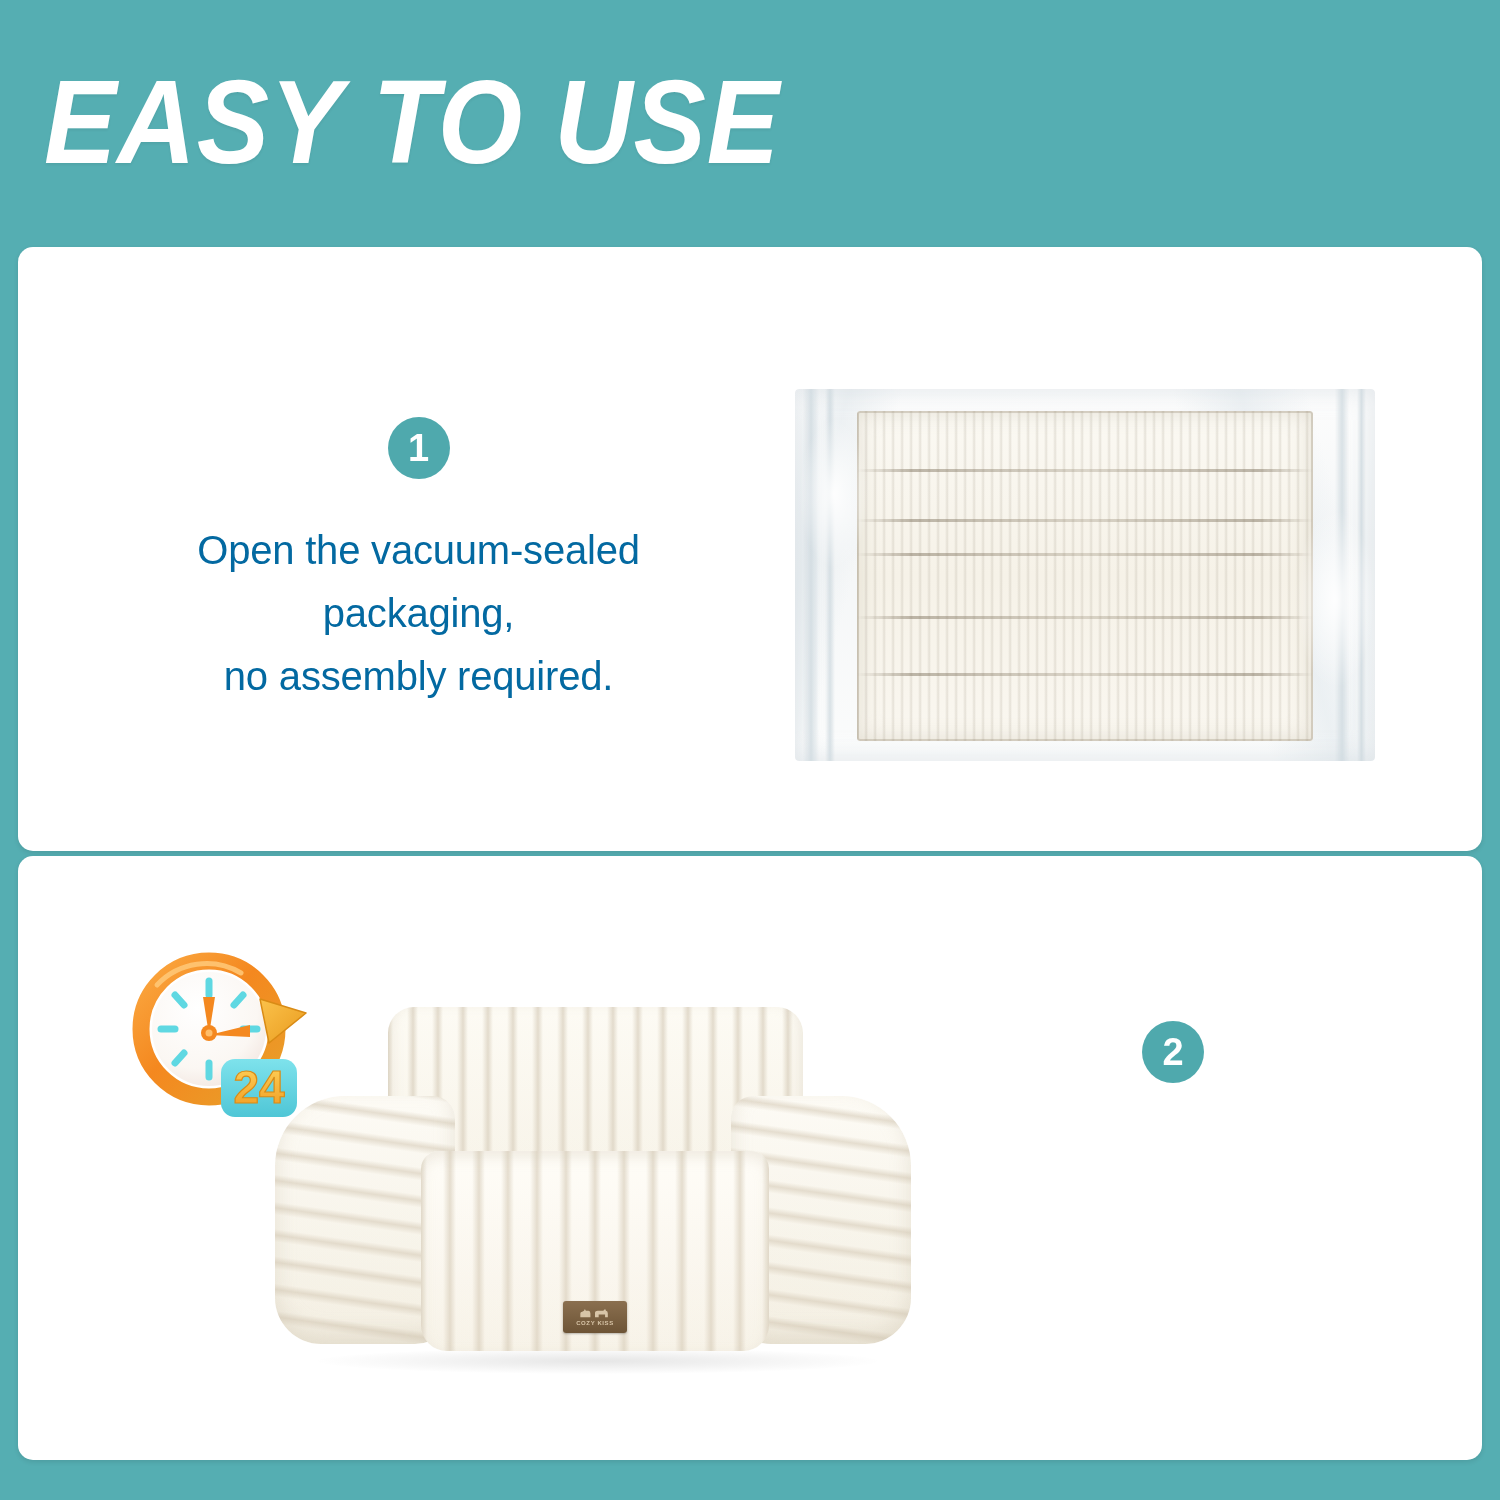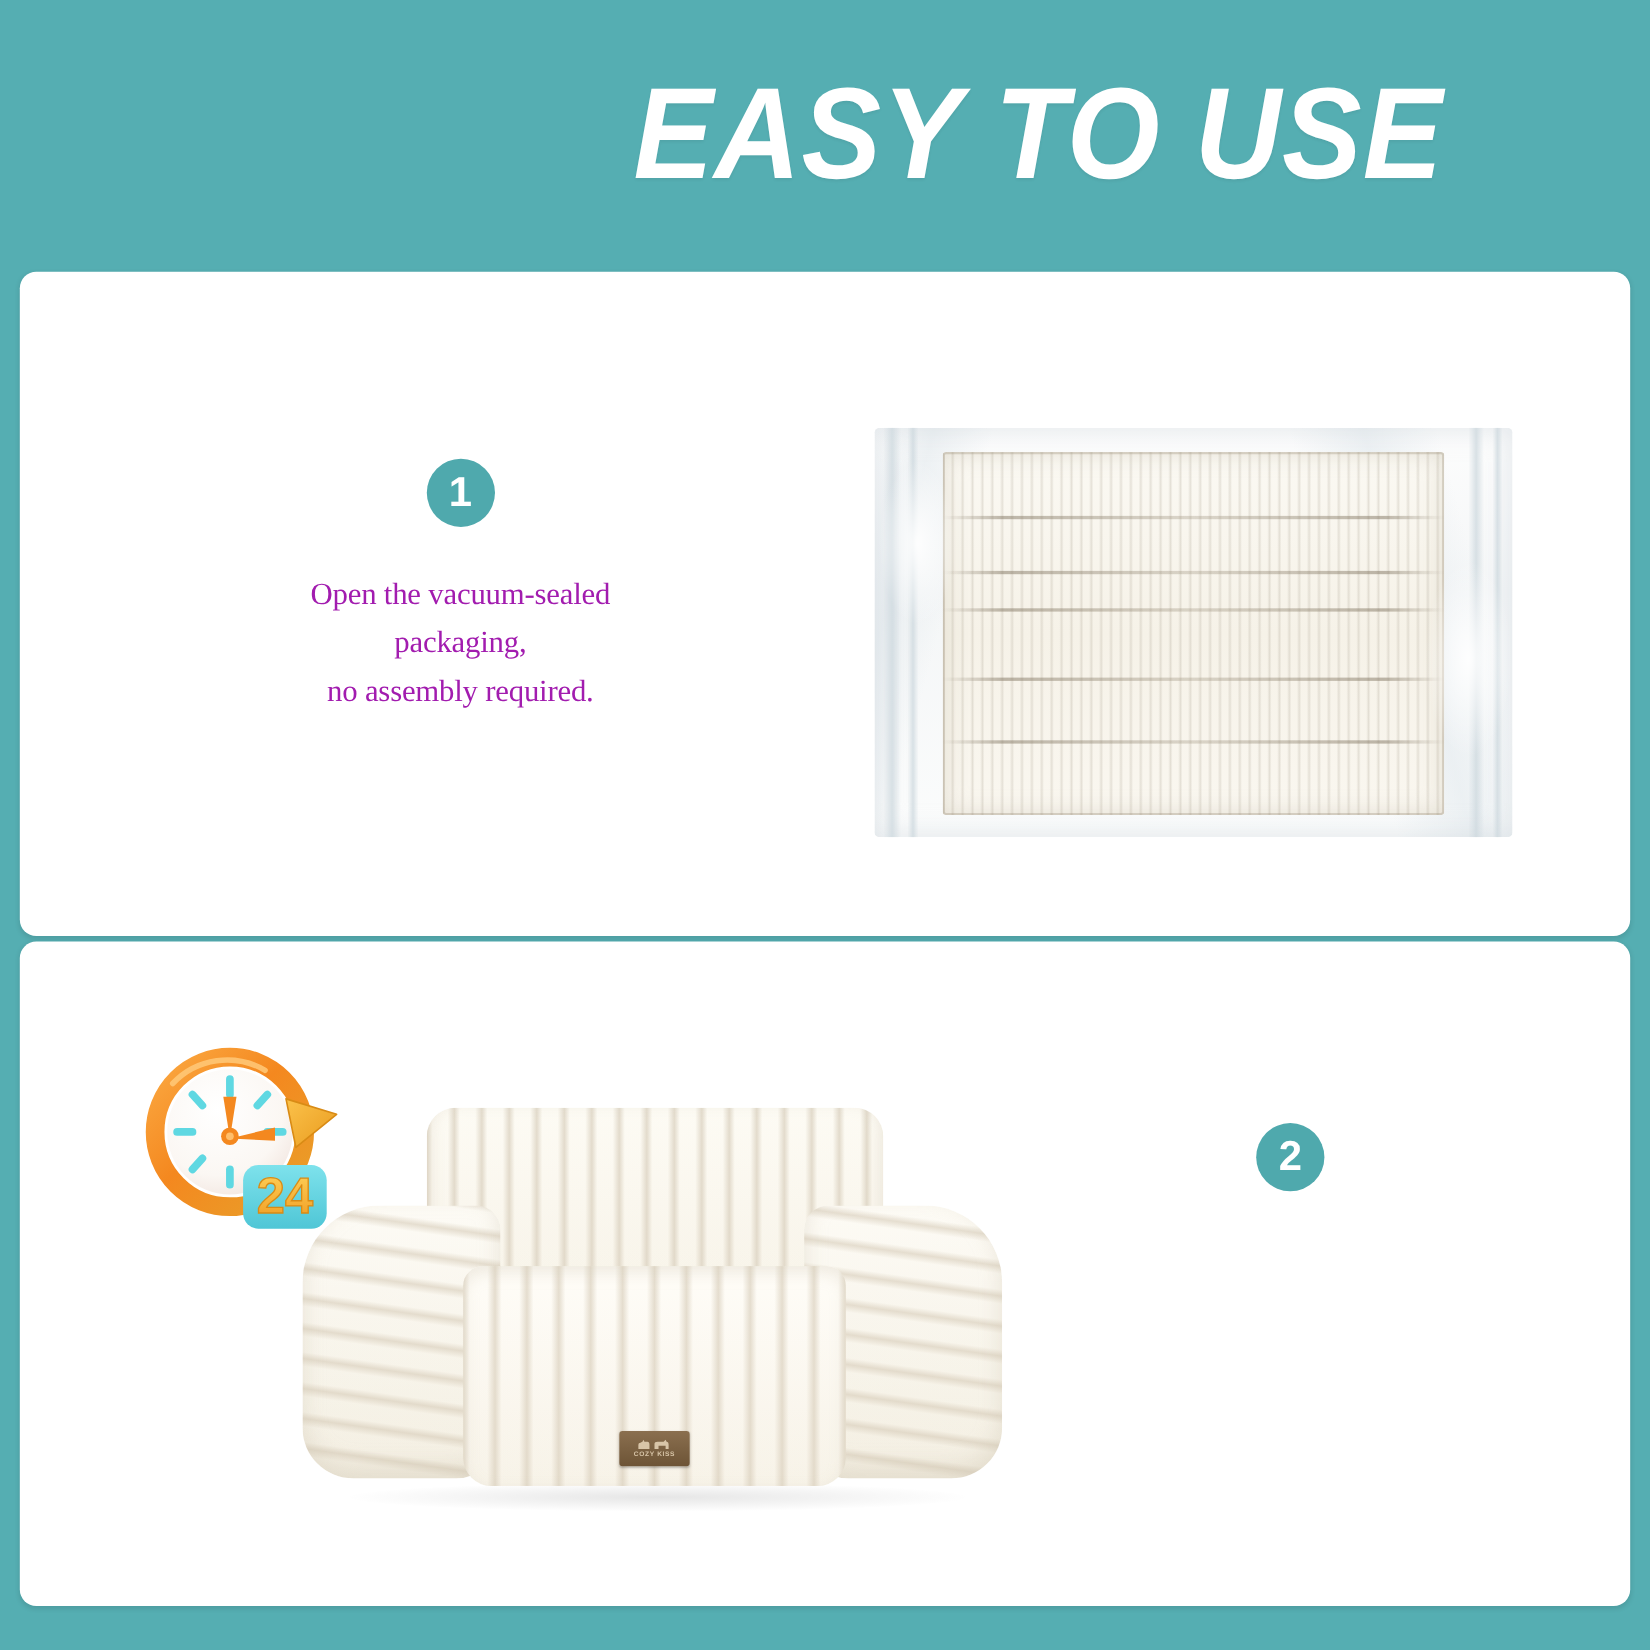--- a/index.html
+++ b/index.html
@@ -18,26 +18,26 @@
     width: 1500px;
     height: 1500px;
     background: #55aeb2;
     box-sizing: border-box;
   }
 
   
   .title-bar {
     position: absolute;
     top: 0;
-    left: 0;
+    left: 12px;
     width: 1344px;
     height: 243px;
     display: flex;
     align-items: center;
-    justify-content: flex-end;
+    justify-content: flex-start;
   }
   .title-text {
     font-family: "Liberation Sans", sans-serif;
     font-weight: 700;
     font-style: italic;
     font-size: 118px;
     line-height: 1;
     letter-spacing: 1px;
     color: #ffffff;
     transform: scaleX(0.92);
@@ -81,25 +81,25 @@
     font-family: "Liberation Sans", sans-serif;
     font-weight: 700;
     font-size: 38px;
     line-height: 62px;
     text-align: center;
     margin: 0 auto 40px auto;
     user-select: none;
   }
 
   .step-text {
-    font-family: Liberation Serif, serif;
+    font-family: Liberation Sans, sans-serif;
     font-weight: 400;
-    font-size: 28px;
+    font-size: 40px;
     line-height: 1.58;
-    color: #a21caf;
+    color: #0369a1;
     letter-spacing: -0.2px;
     white-space: pre-line;
   }
 
   
   #package-photo {
     position: absolute;
     left: 777px;
     top: 142px;
     width: 580px;

